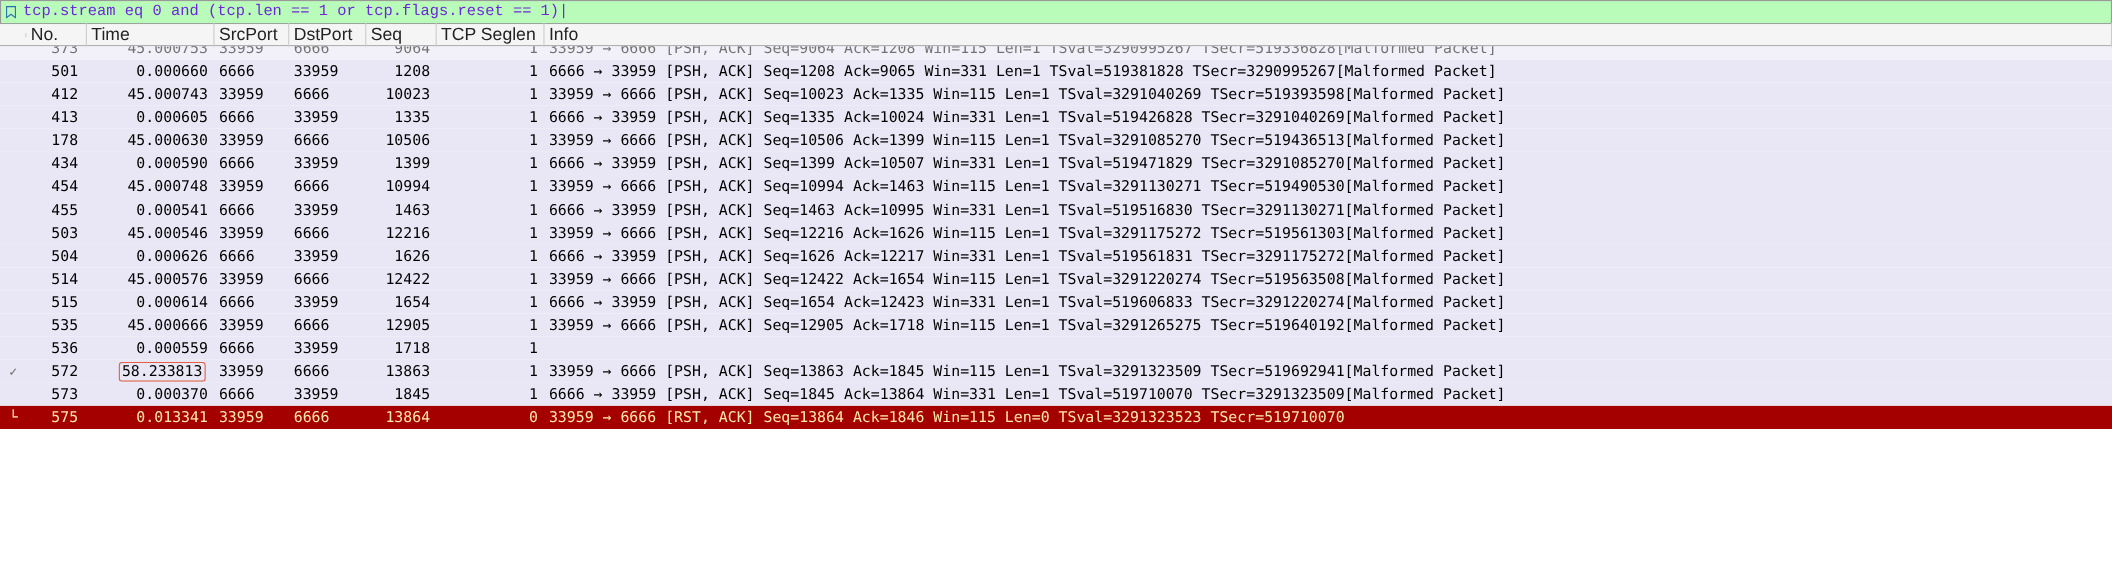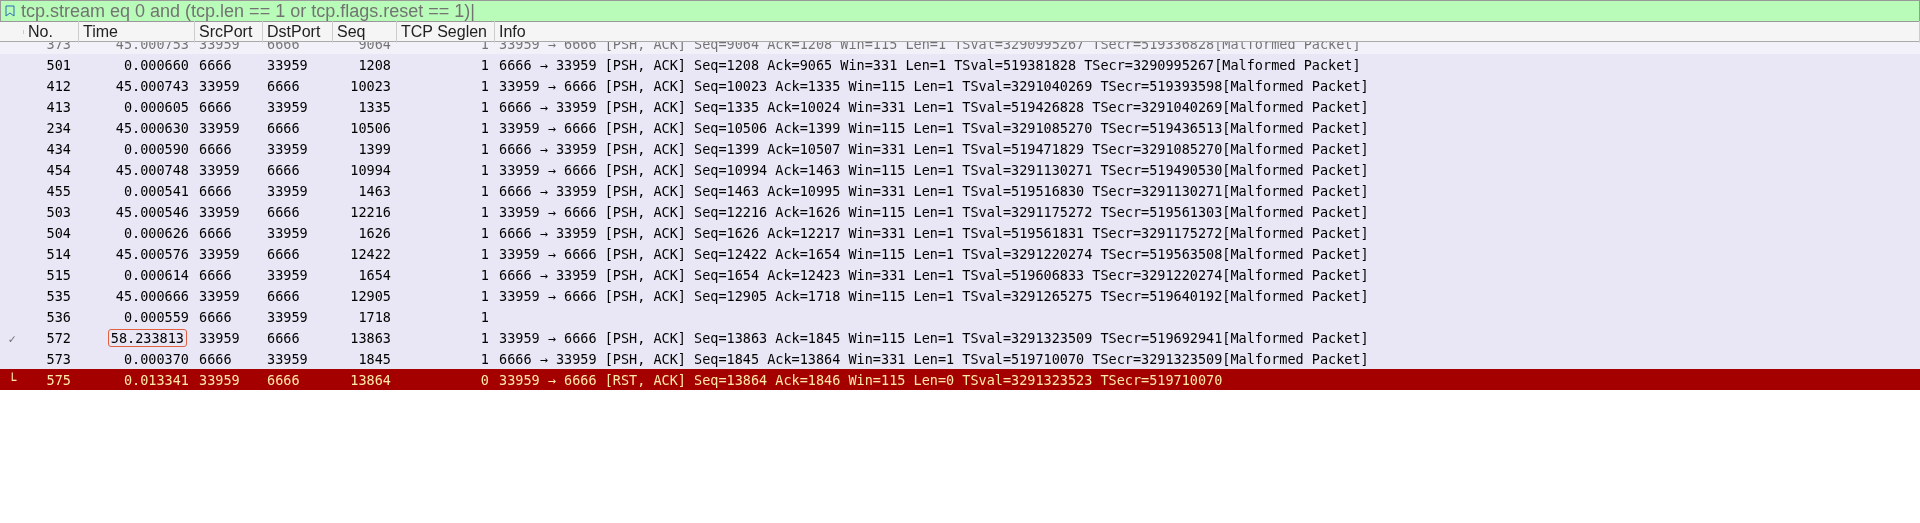--- a/index.html
+++ b/index.html
@@ -24,23 +24,23 @@
     margin-right: 4px;
     display: inline-flex;
     align-items: center;
     justify-content: center;
   }
   .filter-input {
     flex: 1;
     background: transparent;
     border: none;
     outline: none;
-    font-family: Liberation Sans, sans-serif;
-    font-size: 18px;
-    color: #737373;
+    font-family: Liberation Mono, monospace;
+    font-size: 14px;
+    color: #6d28d9;
   }
   .header-row {
     display: flex;
     background: #f5f5f5;
     border-bottom: 1px solid #aaa;
     height: 20px;
     align-items: center;
   }
   .header-cell {
     border-right: 1px solid #ccc;
@@ -172,21 +172,21 @@
         <div class="cell c-no">413</div>
         <div class="cell c-time">0.000605</div>
         <div class="cell c-src">6666</div>
         <div class="cell c-dst">33959</div>
         <div class="cell c-seq">1335</div>
         <div class="cell c-seglen">1</div>
         <div class="cell c-info">6666 → 33959 [PSH, ACK] Seq=1335 Ack=10024 Win=331 Len=1 TSval=519426828 TSecr=3291040269[Malformed Packet]</div>
       </div>
       <div class="packet-row">
         <div class="cell c-gutter"></div>
-        <div class="cell c-no">234</div>
+        <div class="cell c-no">178</div>
         <div class="cell c-time">45.000630</div>
         <div class="cell c-src">33959</div>
         <div class="cell c-dst">6666</div>
         <div class="cell c-seq">10506</div>
         <div class="cell c-seglen">1</div>
         <div class="cell c-info">33959 → 6666 [PSH, ACK] Seq=10506 Ack=1399 Win=115 Len=1 TSval=3291085270 TSecr=519436513[Malformed Packet]</div>
       </div>
       <div class="packet-row">
         <div class="cell c-gutter"></div>
         <div class="cell c-no">434</div>

